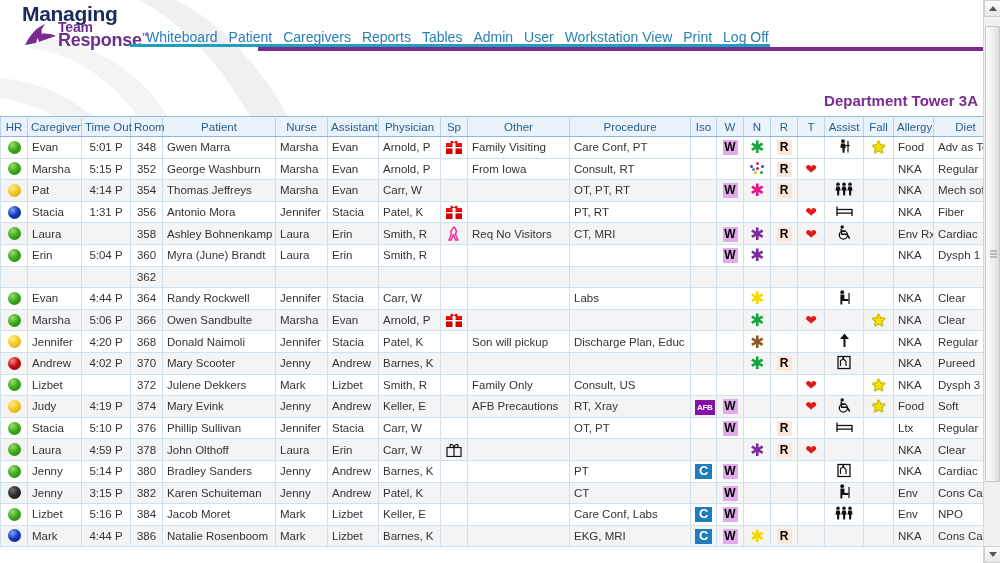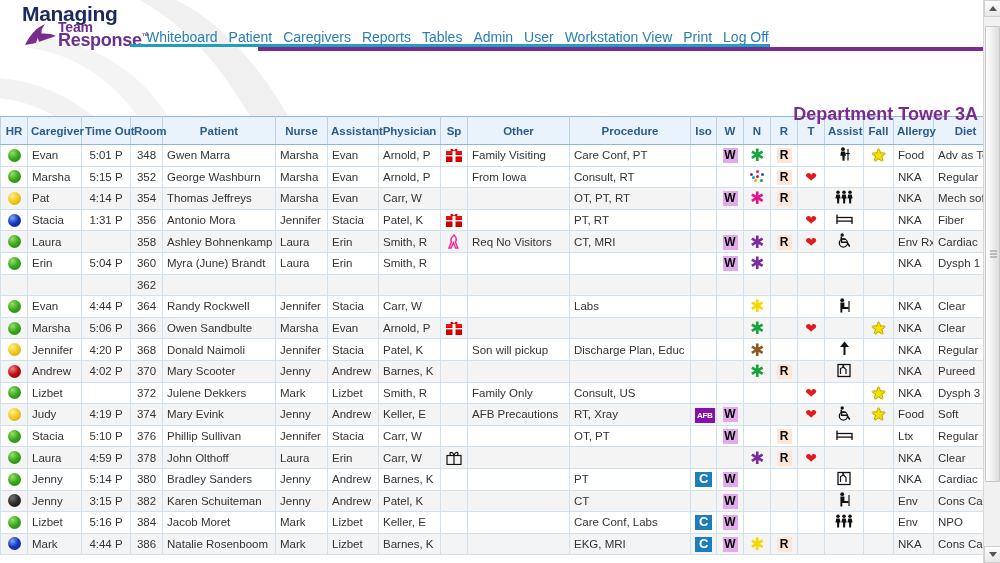--- a/index.html
+++ b/index.html
@@ -106,23 +106,23 @@
     position: absolute;
     left: 258px; top: 47px;
     width: 740px; height: 4px;
     background: #7a2b8f;
     z-index: 3;
   }
 
   
   .dept-title {
     position: absolute;
-    right: 22px; top: 104px;
+    right: 22px; top: 92px;
     font-family: "Liberation Sans", sans-serif;
-    font-size: 18px;
+    font-size: 15px;
     font-weight: bold;
     color: #7a2b8f;
     z-index: 3;
   }
 
   
   .grid-wrap {
     position: absolute;
     left: 0; top: 116px;
     width: 990px;
@@ -133,22 +133,22 @@
   table.grid {
     border-collapse: collapse;
     width: 990px;
     table-layout: fixed;
     font-family: "Liberation Sans", sans-serif;
   }
   table.grid th {
     background: #eaf3fb;
     color: #2a5c8a;
     font-size: 11.5px;
-    font-weight: bold;
-    height: 28px;
+    font-weight: normal;
+    height: 20px;
     padding: 1px 3px;
     border: 1px solid #b9d3e8;
     border-top: 1px solid #8fb8d8;
     border-bottom: 1px solid #8fb8d8;
     text-align: center;
     white-space: nowrap;
   }
   table.grid td {
     font-size: 11.5px;
     color: #333;

